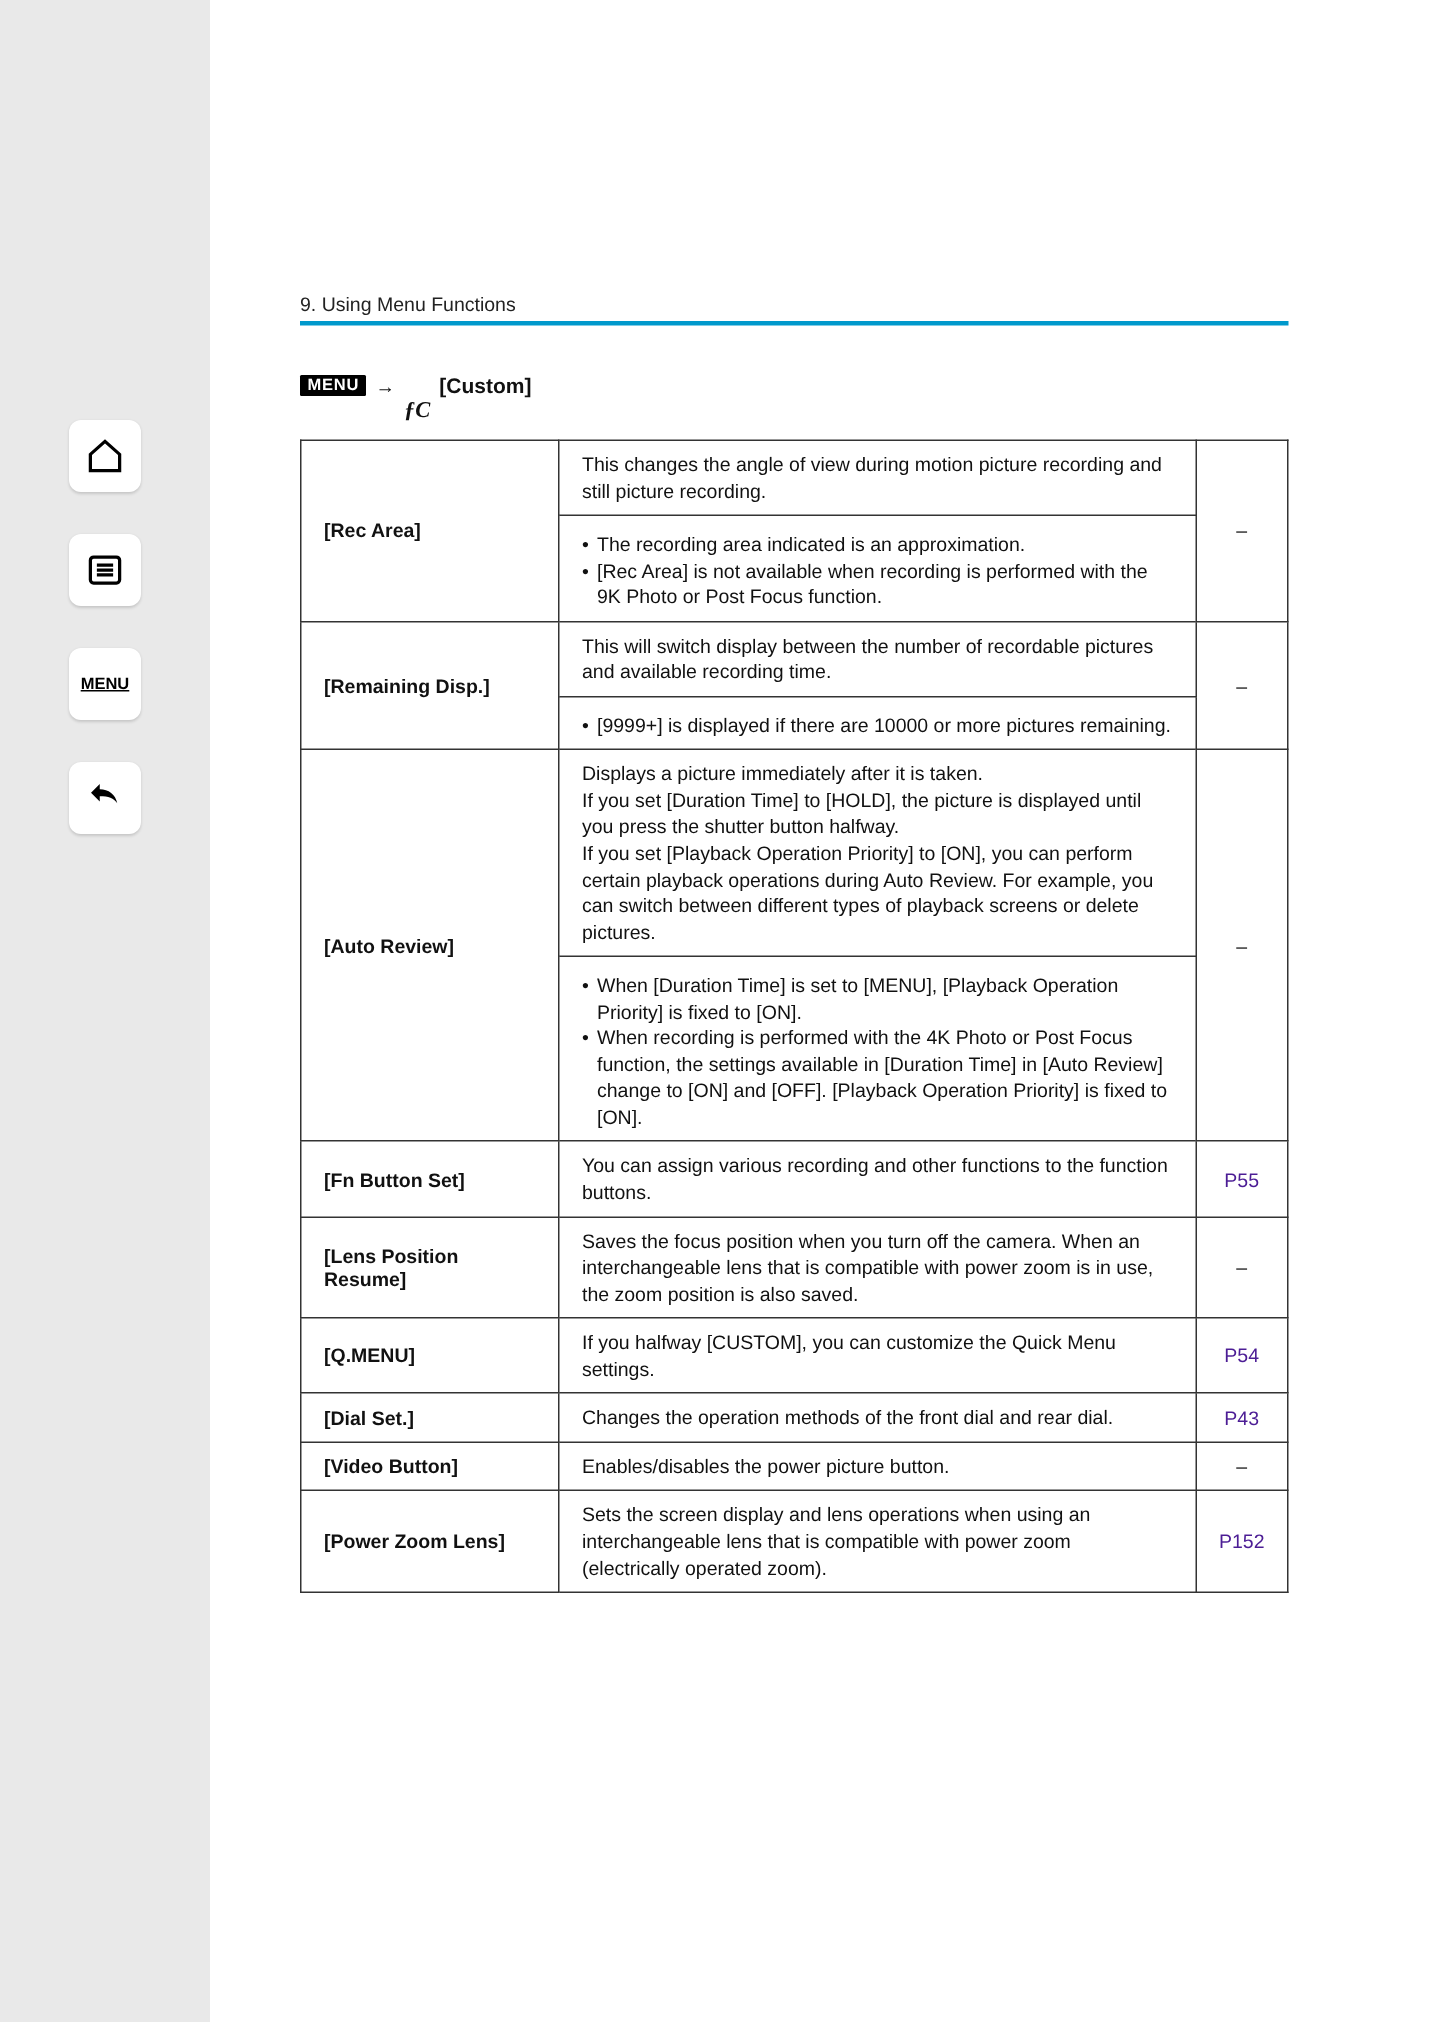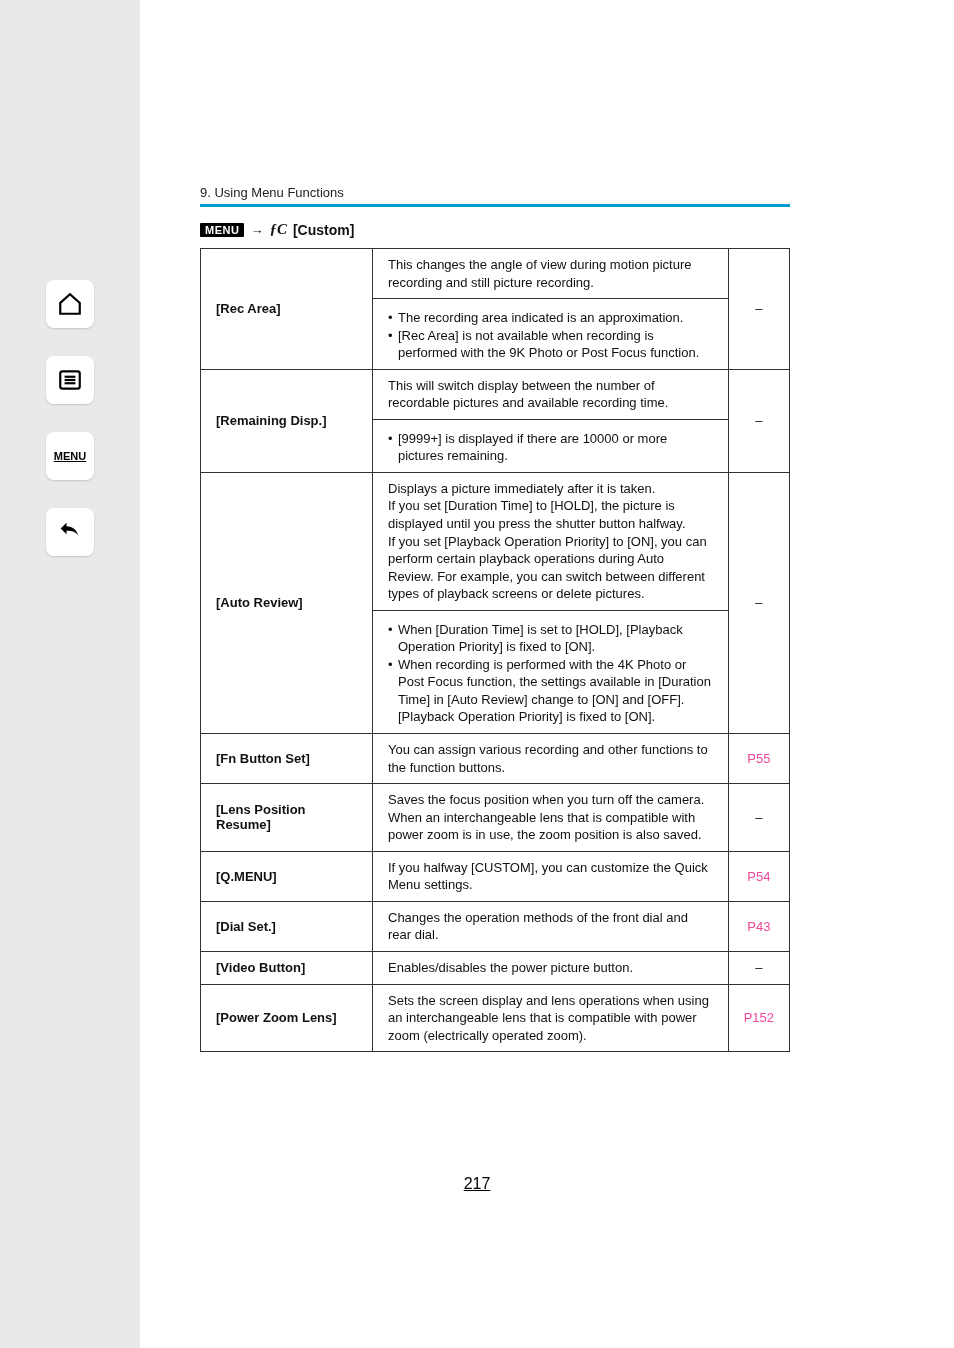--- a/index.html
+++ b/index.html
@@ -9,51 +9,51 @@
     position: absolute; left: 0; top: 0; width: 140px; height: 1348px;
     background: #e9e9e9; display: flex; flex-direction: column; align-items: center;
     padding-top: 280px; gap: 28px;
   }
   .sidebar-btn {
     width: 48px; height: 48px; background: #fff; border-radius: 8px;
     display: flex; align-items: center; justify-content: center;
     box-shadow: 0 1px 2px rgba(0,0,0,0.15);
   }
   .content {
-    position: absolute; left: 200px; top: 185px; width: 590px;
+    position: absolute; left: 200px; top: 195px; width: 659px;
   }
   .chapter-head {
     font-size: 13px; color: #222; margin-bottom: 4px;
   }
   .chapter-rule {
     border: none; border-top: 3px solid #0099cc; margin-bottom: 14px;
   }
   .menu-path {
     font-size: 14px; font-weight: bold; color: #111; margin-bottom: 10px;
     display: flex; align-items: center; gap: 6px;
   }
   .menu-box {
     background: #000; color: #fff; font-size: 11px; font-weight: bold;
     padding: 1px 5px; border-radius: 1px; letter-spacing: 0.5px;
   }
   .arrow { font-size: 13px; }
-  .fc-label { font-style: italic; font-family: 'Times New Roman', serif; font-size: 15px; }
+  .fc-label { font-style: italic; font-family: 'Times New Roman', serif; font-size: 15px; margin-top: 35px; }
   table.menu-table {
     width: 100%; border-collapse: collapse; font-size: 13px; color: #111;
   }
   table.menu-table td {
     border: 1px solid #333; padding: 7px 15px; vertical-align: middle;
   }
   table.menu-table td.label {
     font-weight: bold; vertical-align: middle; width: 172px;
   }
   table.menu-table td.ref {
     width: 44px; text-align: center; font-size: 13px;
   }
-  .ref-link { color: #ec4899; }
+  .ref-link { color: #4c1d95; }
   .dash { color: #111; }
   .desc-main { line-height: 1.35; }
   .bullets { margin-top: 3px; }
   .bullets div { position: relative; padding-left: 10px; line-height: 1.35; }
   .bullets div::before { content: "•"; position: absolute; left: 0; }
   .page-num {
     position: absolute; bottom: 155px; left: 0; width: 954px; text-align: center;
     font-size: 16px; text-decoration: underline;
   }
 </style>
@@ -135,21 +135,21 @@
         <td>
               <div class="desc-main" style="white-space:pre-line">Displays a picture immediately after it is taken.
 If you set [Duration Time] to [HOLD], the picture is displayed until you press the shutter button halfway.
 If you set [Playback Operation Priority] to [ON], you can perform certain playback operations during Auto Review. For example, you can switch between different types of playback screens or delete pictures.</div>
             </td>
         <td class="ref" rowspan="2"><span class="dash">–</span></td>
       </tr>
       <tr>
         <td>
           <div class="bullets">
-            <div>When [Duration Time] is set to [HOLD], [Playback Operation Priority] is fixed to [ON].</div>
+            <div>When [Duration Time] is set to [MENU], [Playback Operation Priority] is fixed to [ON].</div>
             <div>When recording is performed with the 4K Photo or Post Focus function, the settings available in [Duration Time] in [Auto Review] change to [ON] and [OFF]. [Playback Operation Priority] is fixed to [ON].</div>
           </div>
         </td>
       </tr>
 
       <tr>
         <td class="label">[Fn Button Set]</td>
         <td>
               <div class="desc-main">You can assign various recording and other functions to the function buttons.</div>
             </td>
@@ -192,14 +192,13 @@
         <td class="label">[Power Zoom Lens]</td>
         <td>
               <div class="desc-main">Sets the screen display and lens operations when using an interchangeable lens that is compatible with power zoom (electrically operated zoom).</div>
             </td>
         <td class="ref"><span class="ref-link">P152</span></td>
       </tr>
     </tbody>
       </table>
   </div>
 
-  <div class="page-num">217</div>
 </div>
 
 </body></html>

